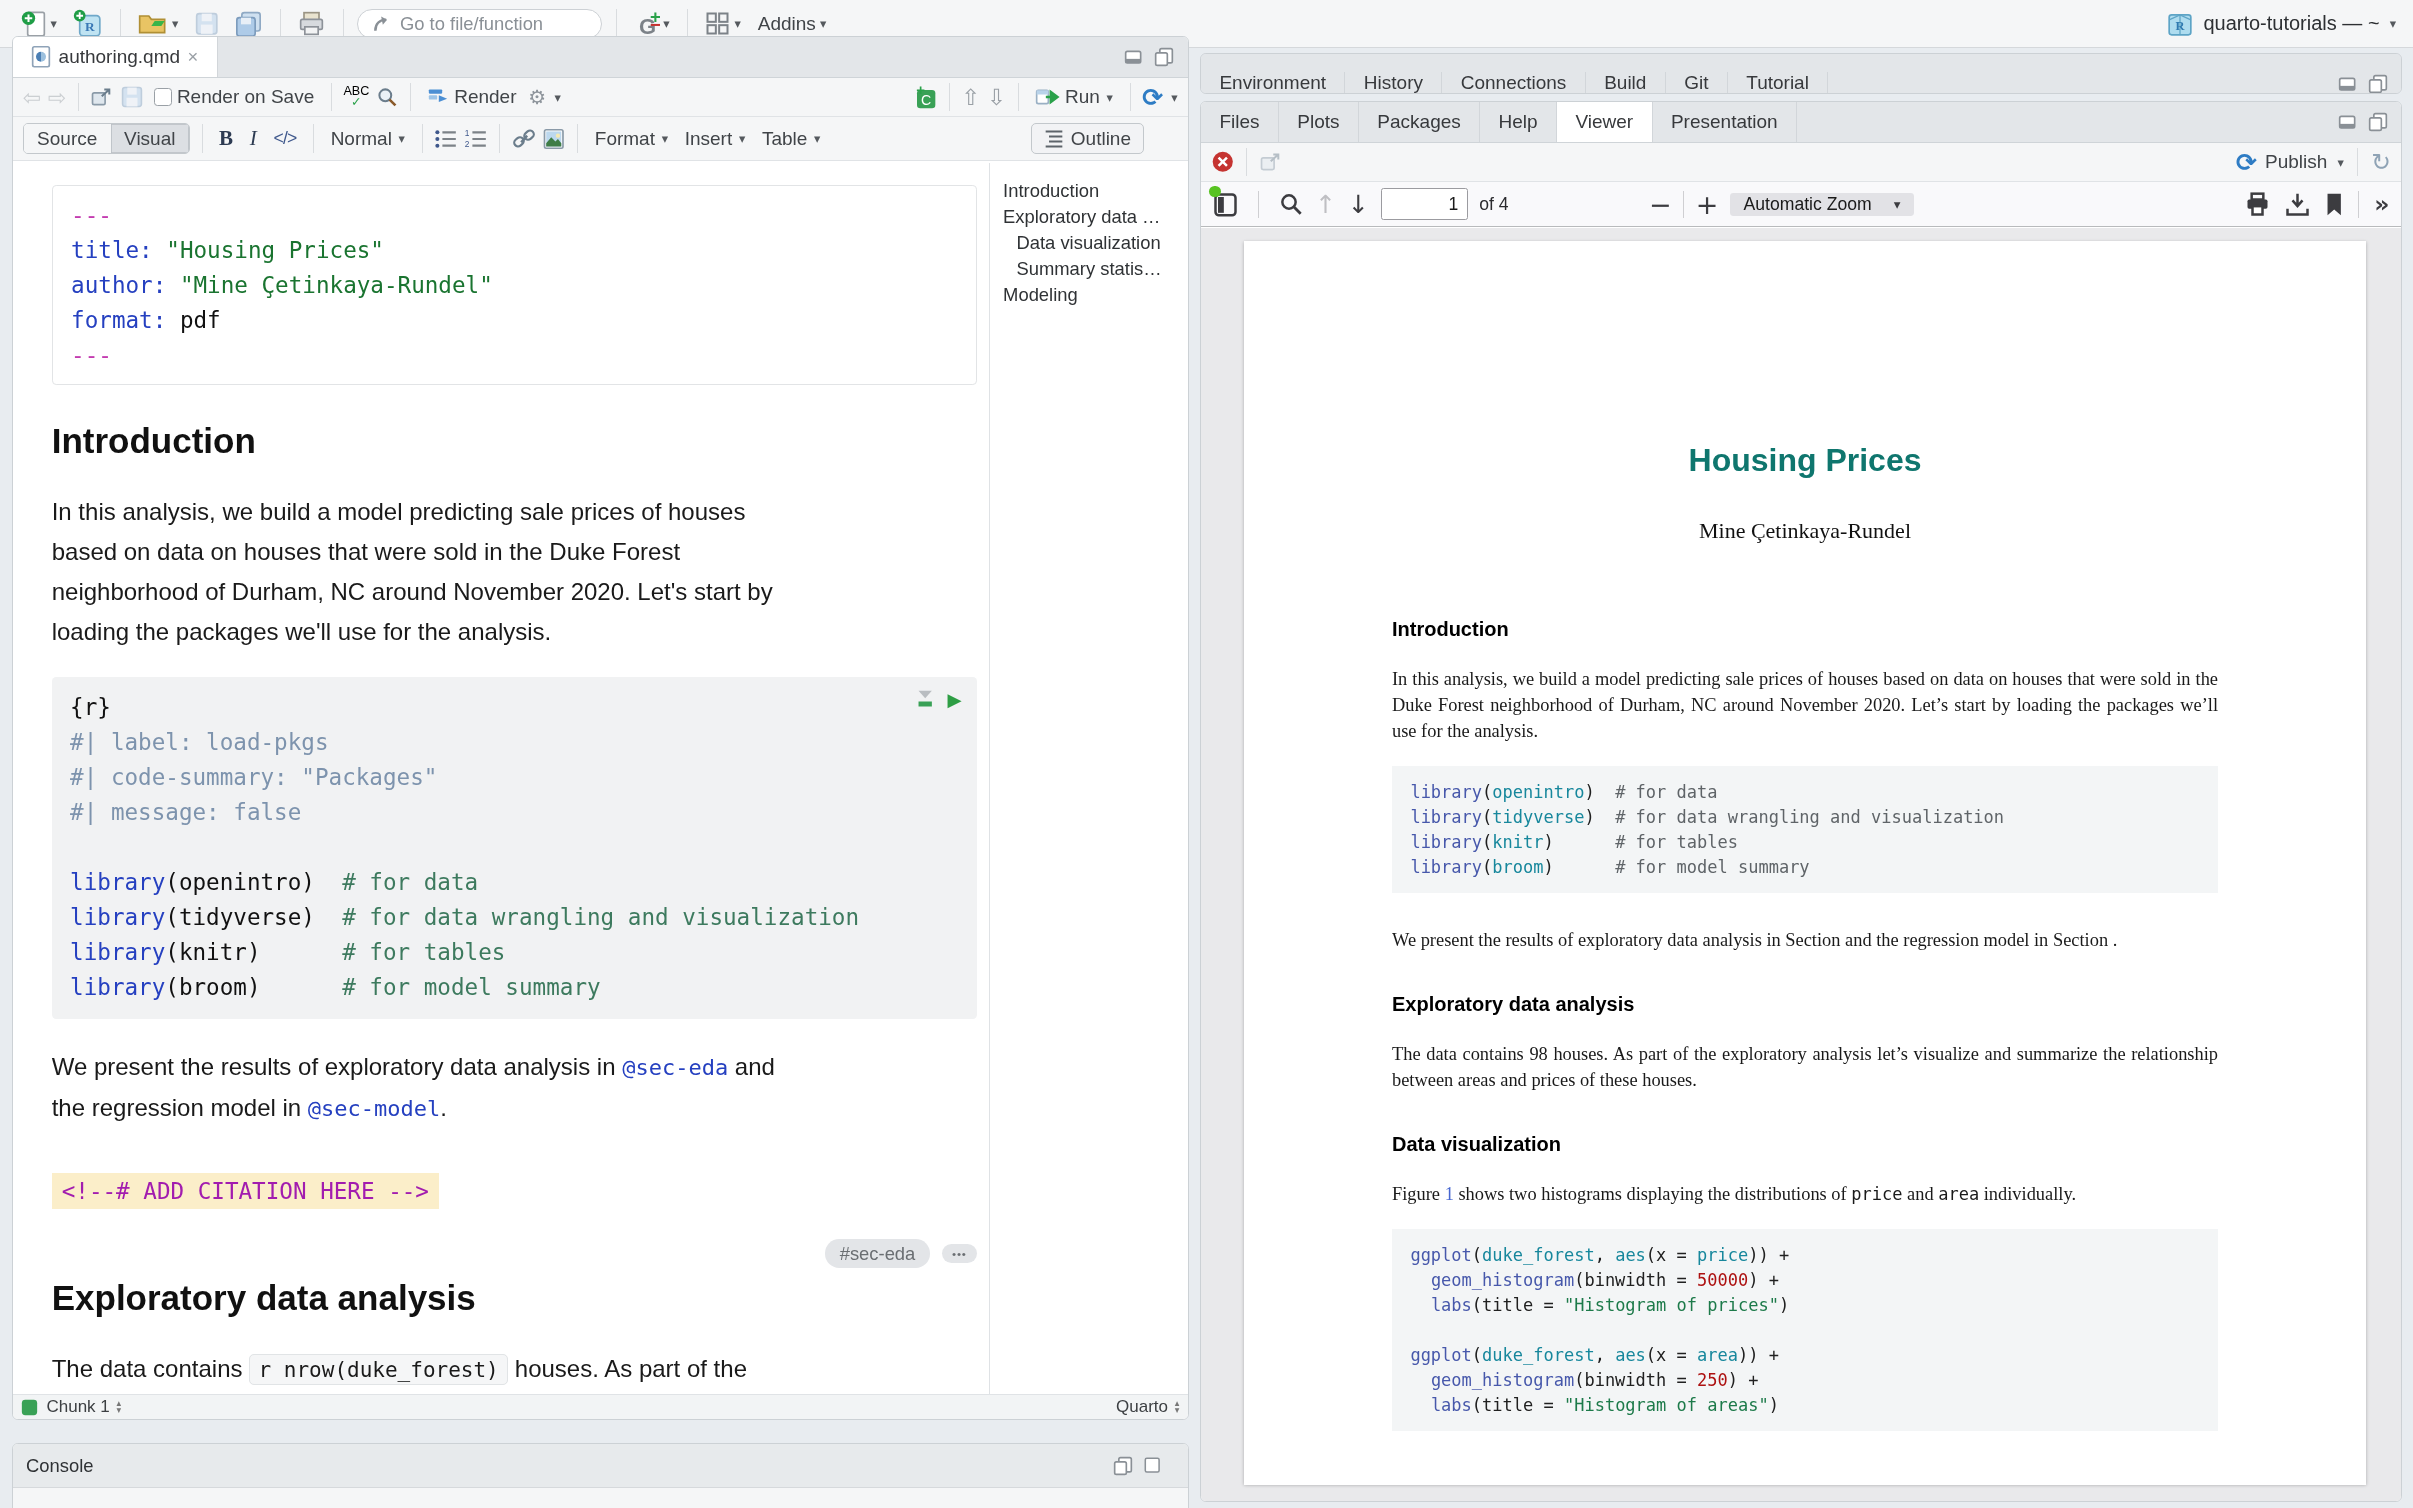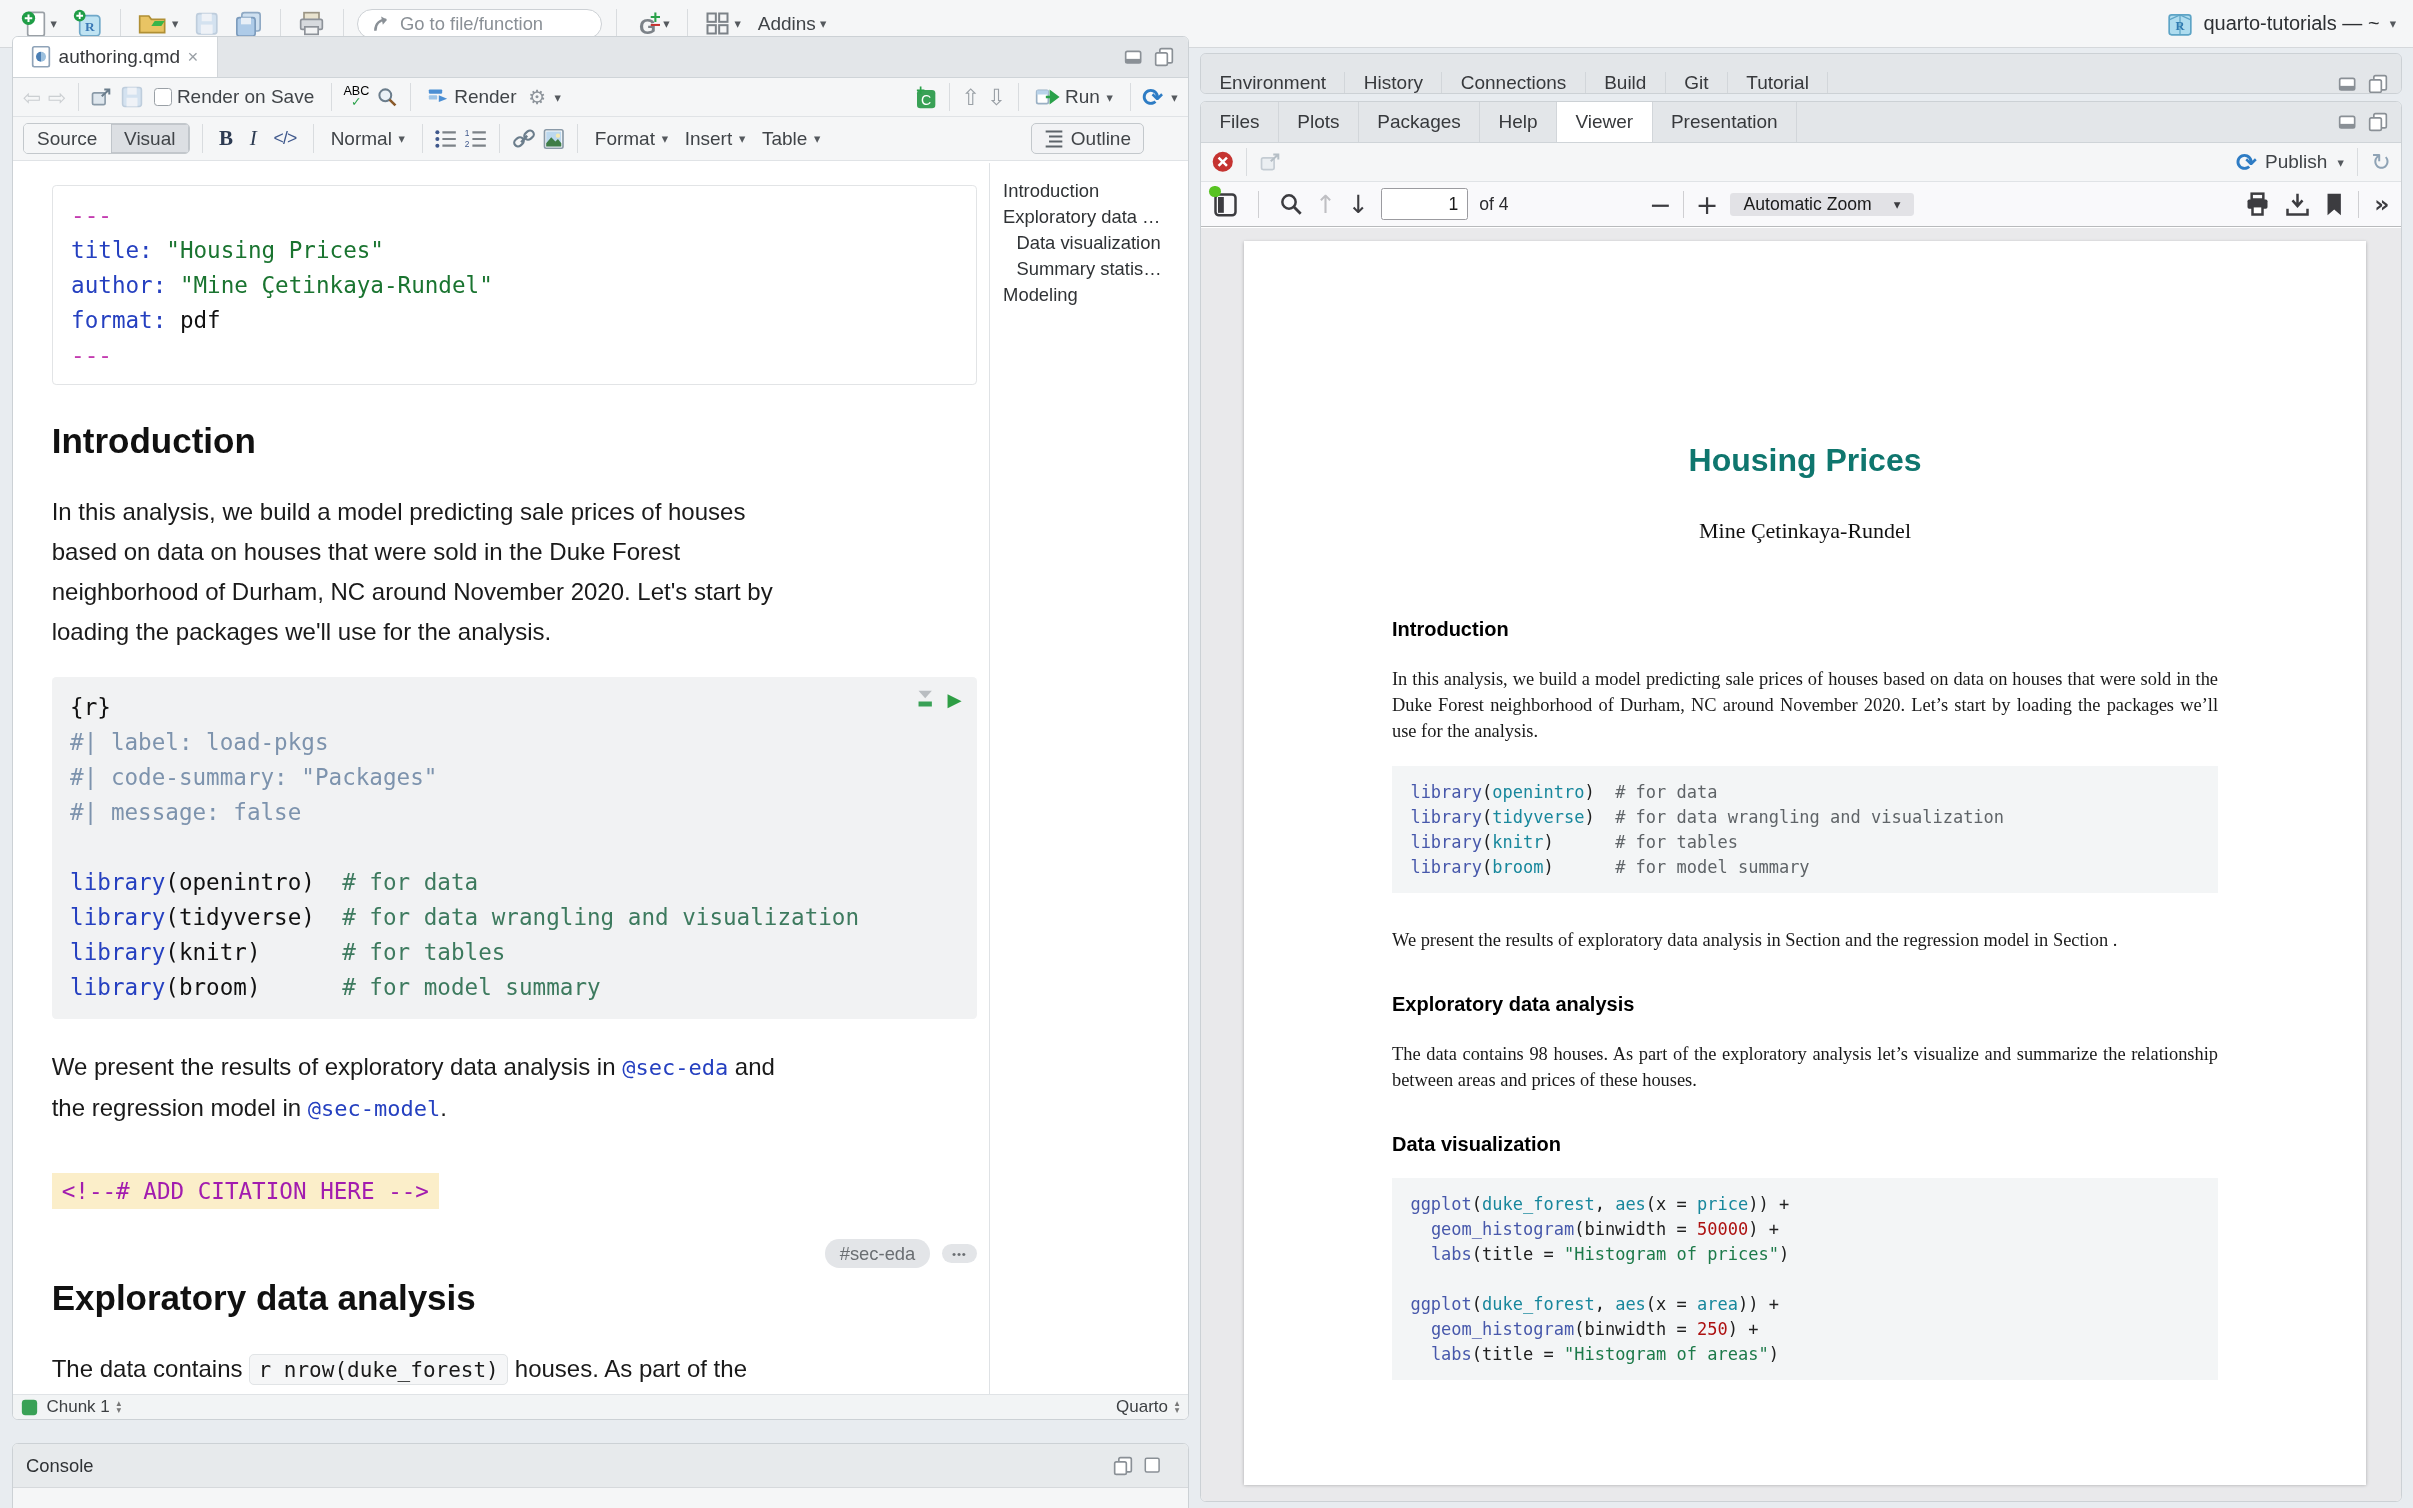--- a/index.html
+++ b/index.html
@@ -544,20 +544,21 @@
       <div class="pdf-code">
           <div class="cline"><span class="sg-pfun">library</span><span class="sg-pplain">(</span><span class="sg-ppkg">openintro</span><span class="sg-pplain">)  </span><span class="sg-pcom"># for data</span></div>
           <div class="cline"><span class="sg-pfun">library</span><span class="sg-pplain">(</span><span class="sg-ppkg">tidyverse</span><span class="sg-pplain">)  </span><span class="sg-pcom"># for data wrangling and visualization</span></div>
           <div class="cline"><span class="sg-pfun">library</span><span class="sg-pplain">(</span><span class="sg-ppkg">knitr</span><span class="sg-pplain">)      </span><span class="sg-pcom"># for tables</span></div>
           <div class="cline"><span class="sg-pfun">library</span><span class="sg-pplain">(</span><span class="sg-ppkg">broom</span><span class="sg-pplain">)      </span><span class="sg-pcom"># for model summary</span></div>
         </div>
       <div class="pdf-p" style="margin-top:34px;">We present the results of exploratory data analysis in Section  and the regression model in Section .</div>
       <div class="pdf-h tight">Exploratory data analysis</div>
       <div class="pdf-p">The data contains 98 houses. As part of the exploratory analysis let’s visualize and summarize the relationship between areas and prices of these houses.</div>
       <div class="pdf-h tight">Data visualization</div>
+      <div class="pdf-p"><span class="sg-p">Figure </span><span class="sg-plink">1</span><span class="sg-p"> shows two histograms displaying the distributions of </span><span class="sg-pmono">price</span><span class="sg-p"> and </span><span class="sg-pmono">area</span><span class="sg-p"> individually.</span></div>
       <div class="pdf-code">
           <div class="cline"><span class="sg-pfun">ggplot</span><span class="sg-pplain">(</span><span class="sg-ppkg">duke_forest</span><span class="sg-pplain">, </span><span class="sg-ppkg">aes</span><span class="sg-pplain">(x = </span><span class="sg-ppkg">price</span><span class="sg-pplain">)) +</span></div>
           <div class="cline"><span class="sg-pplain">  </span><span class="sg-pfun">geom_histogram</span><span class="sg-pplain">(binwidth = </span><span class="sg-pnum">50000</span><span class="sg-pplain">) +</span></div>
           <div class="cline"><span class="sg-pplain">  </span><span class="sg-pfun">labs</span><span class="sg-pplain">(title = </span><span class="sg-pstr">"Histogram of prices"</span><span class="sg-pplain">)</span></div>
           <div class="cline">&nbsp;</div>
           <div class="cline"><span class="sg-pfun">ggplot</span><span class="sg-pplain">(</span><span class="sg-ppkg">duke_forest</span><span class="sg-pplain">, </span><span class="sg-ppkg">aes</span><span class="sg-pplain">(x = </span><span class="sg-ppkg">area</span><span class="sg-pplain">)) +</span></div>
           <div class="cline"><span class="sg-pplain">  </span><span class="sg-pfun">geom_histogram</span><span class="sg-pplain">(binwidth = </span><span class="sg-pnum">250</span><span class="sg-pplain">) +</span></div>
           <div class="cline"><span class="sg-pplain">  </span><span class="sg-pfun">labs</span><span class="sg-pplain">(title = </span><span class="sg-pstr">"Histogram of areas"</span><span class="sg-pplain">)</span></div>
         </div>
     </div>

